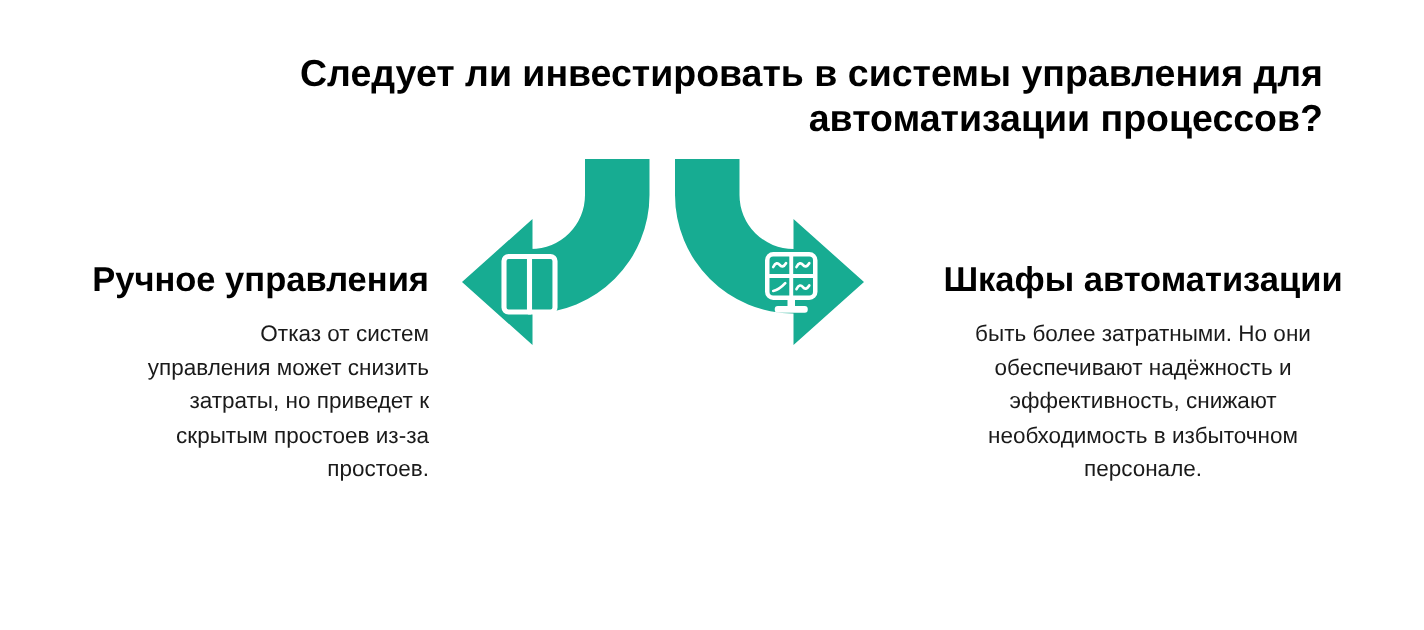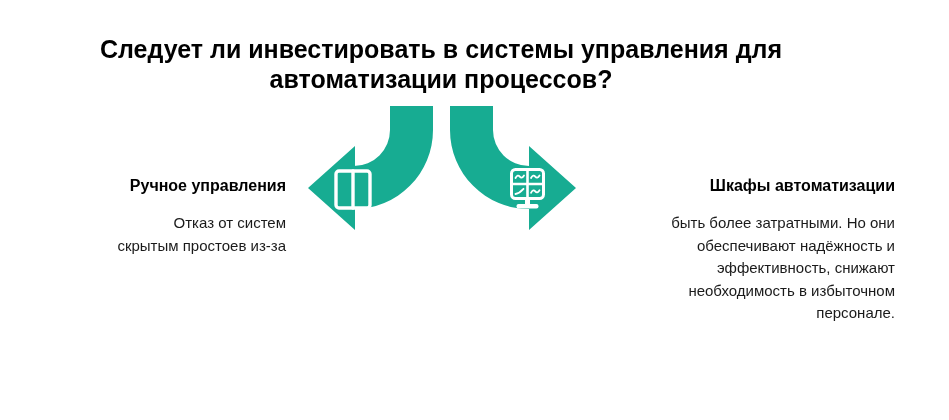--- a/index.html
+++ b/index.html
@@ -13,21 +13,21 @@
     width: 949px;
     height: 420px;
     background: #ffffff;
     overflow: hidden;
   }
   .title {
     position: absolute;
     top: 34px;
     left: 0;
     width: 882px;
-    text-align: center;
+    text-align: right;
     font-size: 25px;
     font-weight: bold;
     line-height: 30px;
     color: #000000;
   }
   .arrows-svg {
     position: absolute;
     left: 305px;
     top: 103px;
     width: 276px;
@@ -37,26 +37,26 @@
     position: absolute;
     top: 175px;
     color: #1a1a1a;
   }
   .option-col.left {
     left: 51px;
     width: 235px;
     text-align: right;
   }
   .option-col.right {
-    left: 577px;
+    left: 603px;
     width: 318px;
-    text-align: right;
+    text-align: center;
   }
   .option-heading {
-    font-size: 16px;
+    font-size: 23px;
     font-weight: bold;
     line-height: 22px;
     color: #000000;
   }
   .option-body {
     margin-top: 15px;
     font-size: 15px;
     line-height: 22.5px;
   }
   .icon-stroke {
@@ -97,21 +97,24 @@
       <path class="icon-stroke" stroke-width="1.8" d="M 226,89.8 C 227.5,86.8 229,86.8 230.3,88.4 C 231.5,90 233,89.8 234.5,87.3"></path>
       <rect x="220" y="95.5" width="5" height="6" fill="#ffffff"></rect>
       <rect x="211.5" y="101" width="22" height="4.5" rx="2" fill="#ffffff"></rect>
     </g>
   </svg>
 
   <div class="option-col left">
     <div class="option-heading">Ручное управления</div>
     <div class="option-body">
       <div>Отказ от систем</div>
+      <div>управления может снизить</div>
+      <div>затраты, но приведет к</div>
       <div>скрытым простоев из-за</div>
+      <div>простоев.</div>
     </div>
   </div>
 
   <div class="option-col right">
     <div class="option-heading">Шкафы автоматизации</div>
     <div class="option-body">
       <div>быть более затратными. Но они</div>
       <div>обеспечивают надёжность и</div>
       <div>эффективность, снижают</div>
       <div>необходимость в избыточном</div>

